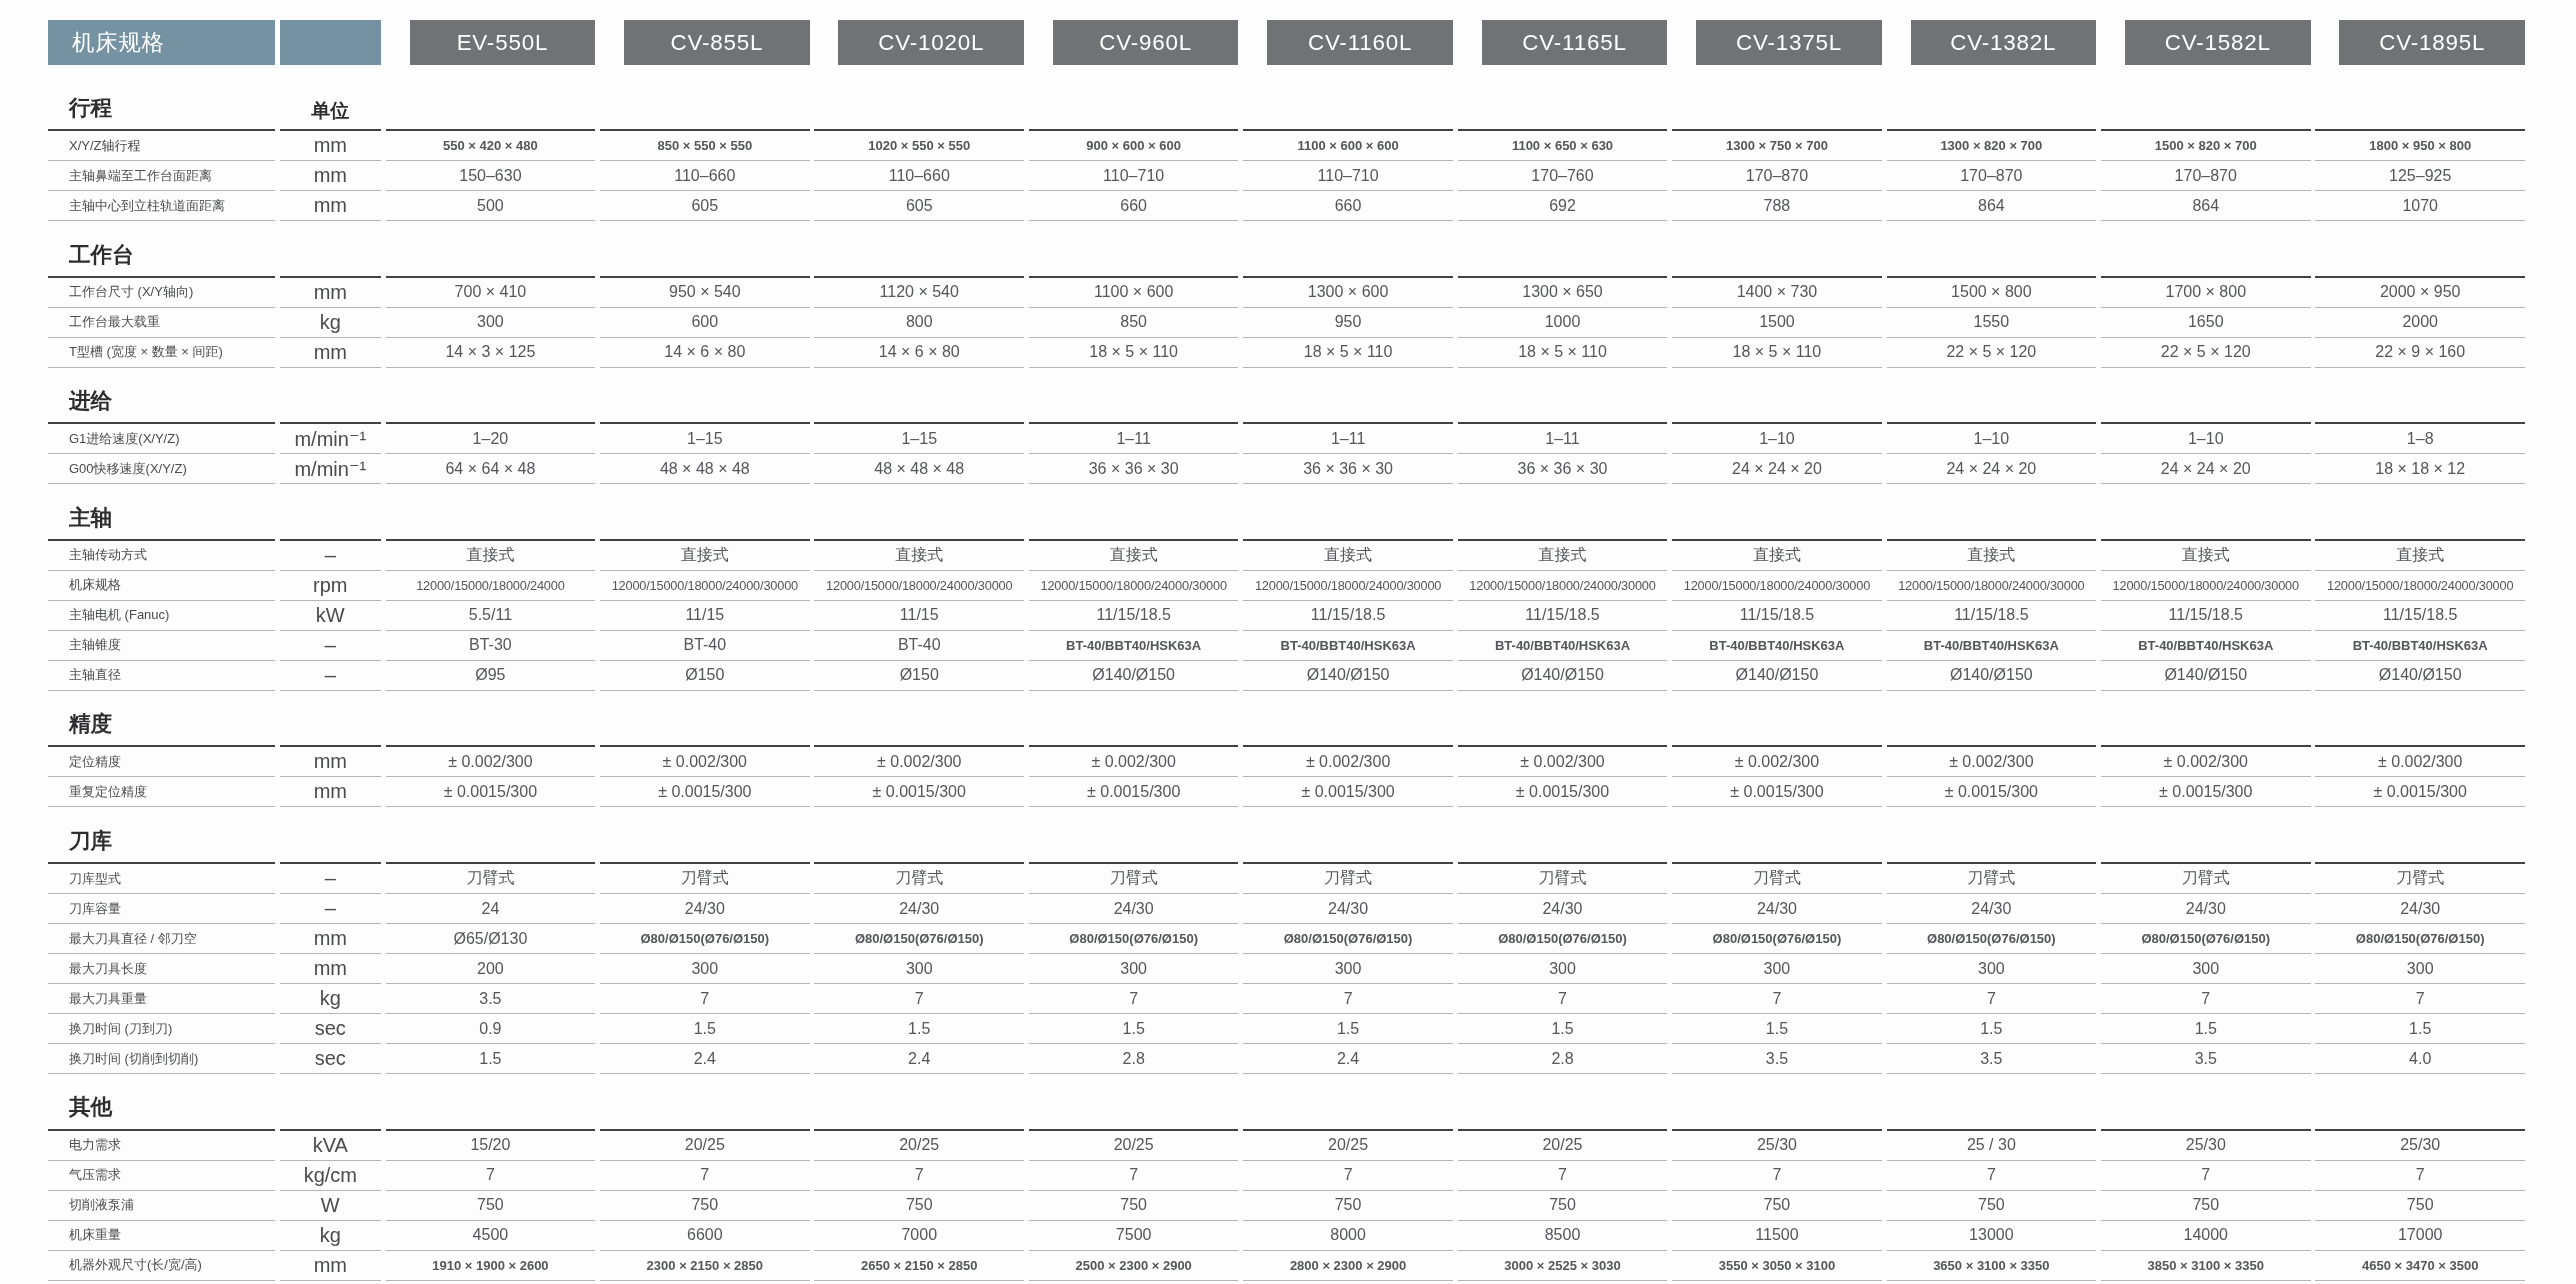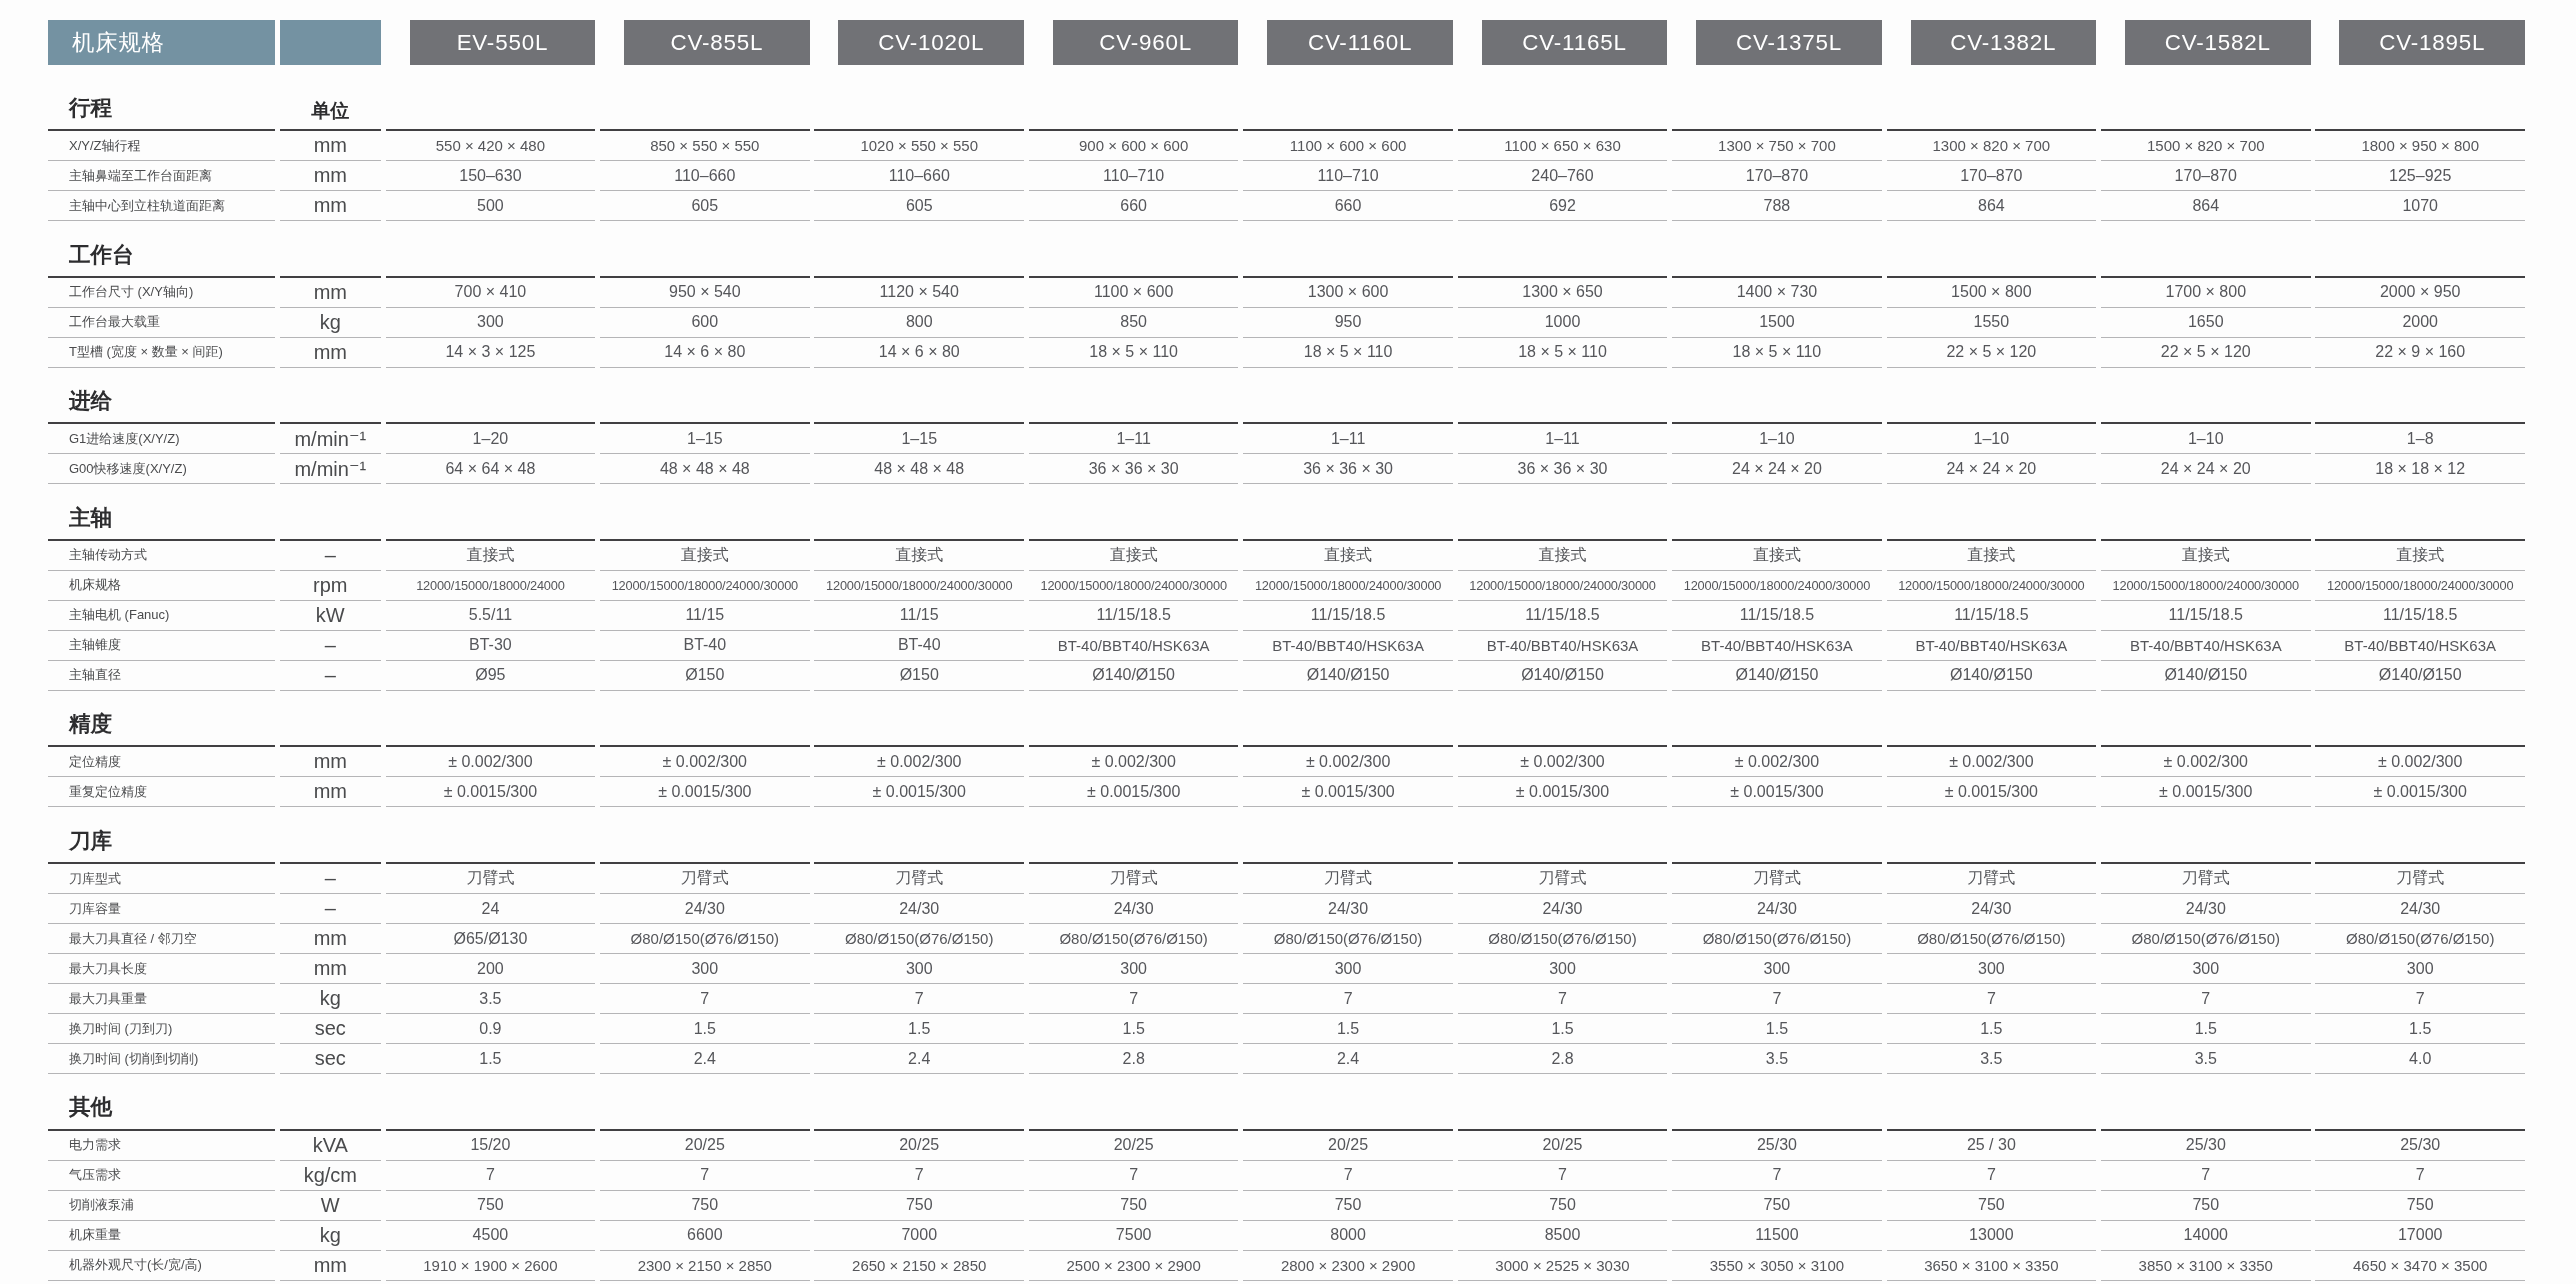--- a/index.html
+++ b/index.html
@@ -55,21 +55,21 @@
     height:30px;
     border-bottom:1.6px solid var(--thin_line);
     display:flex;align-items:center;
   }
   .rlabel{
     padding-left:21px;font-size:13px;color:var(--label_text);
     white-space:nowrap;overflow:hidden;text-align:right;
   }
   .runit{justify-content:center;font-size:20px;color:var(--label_text);}
   .rval{justify-content:center;font-size:16px;color:var(--value_text);white-space:nowrap;}
-  .rval.sm{font-size:15px;}
+  .rval.sm{font-size:13px;font-weight:bold;}
   .rval.xs{font-size:12.8px;letter-spacing:-0.2px;}
 </style>
 </head>
 <body>
 
 <div class="sheet">
   <div class="grid">
       <div class="hcell blue title-cell">机床规格</div>
       <div class="hcell blue"></div>
       <div class="hcell gray">EV-550L</div>
@@ -106,21 +106,21 @@
       <div class="rval sm">1300 × 820 × 700</div>
       <div class="rval sm">1500 × 820 × 700</div>
       <div class="rval sm">1800 × 950 × 800</div>
       <div class="rlabel">主轴鼻端至工作台面距离</div>
       <div class="runit">mm</div>
       <div class="rval">150–630</div>
       <div class="rval">110–660</div>
       <div class="rval">110–660</div>
       <div class="rval">110–710</div>
       <div class="rval">110–710</div>
-      <div class="rval">240–760</div>
+      <div class="rval">170–760</div>
       <div class="rval">170–870</div>
       <div class="rval">170–870</div>
       <div class="rval">170–870</div>
       <div class="rval">125–925</div>
       <div class="rlabel">主轴中心到立柱轨道面距离</div>
       <div class="runit">mm</div>
       <div class="rval">500</div>
       <div class="rval">605</div>
       <div class="rval">605</div>
       <div class="rval">660</div>

